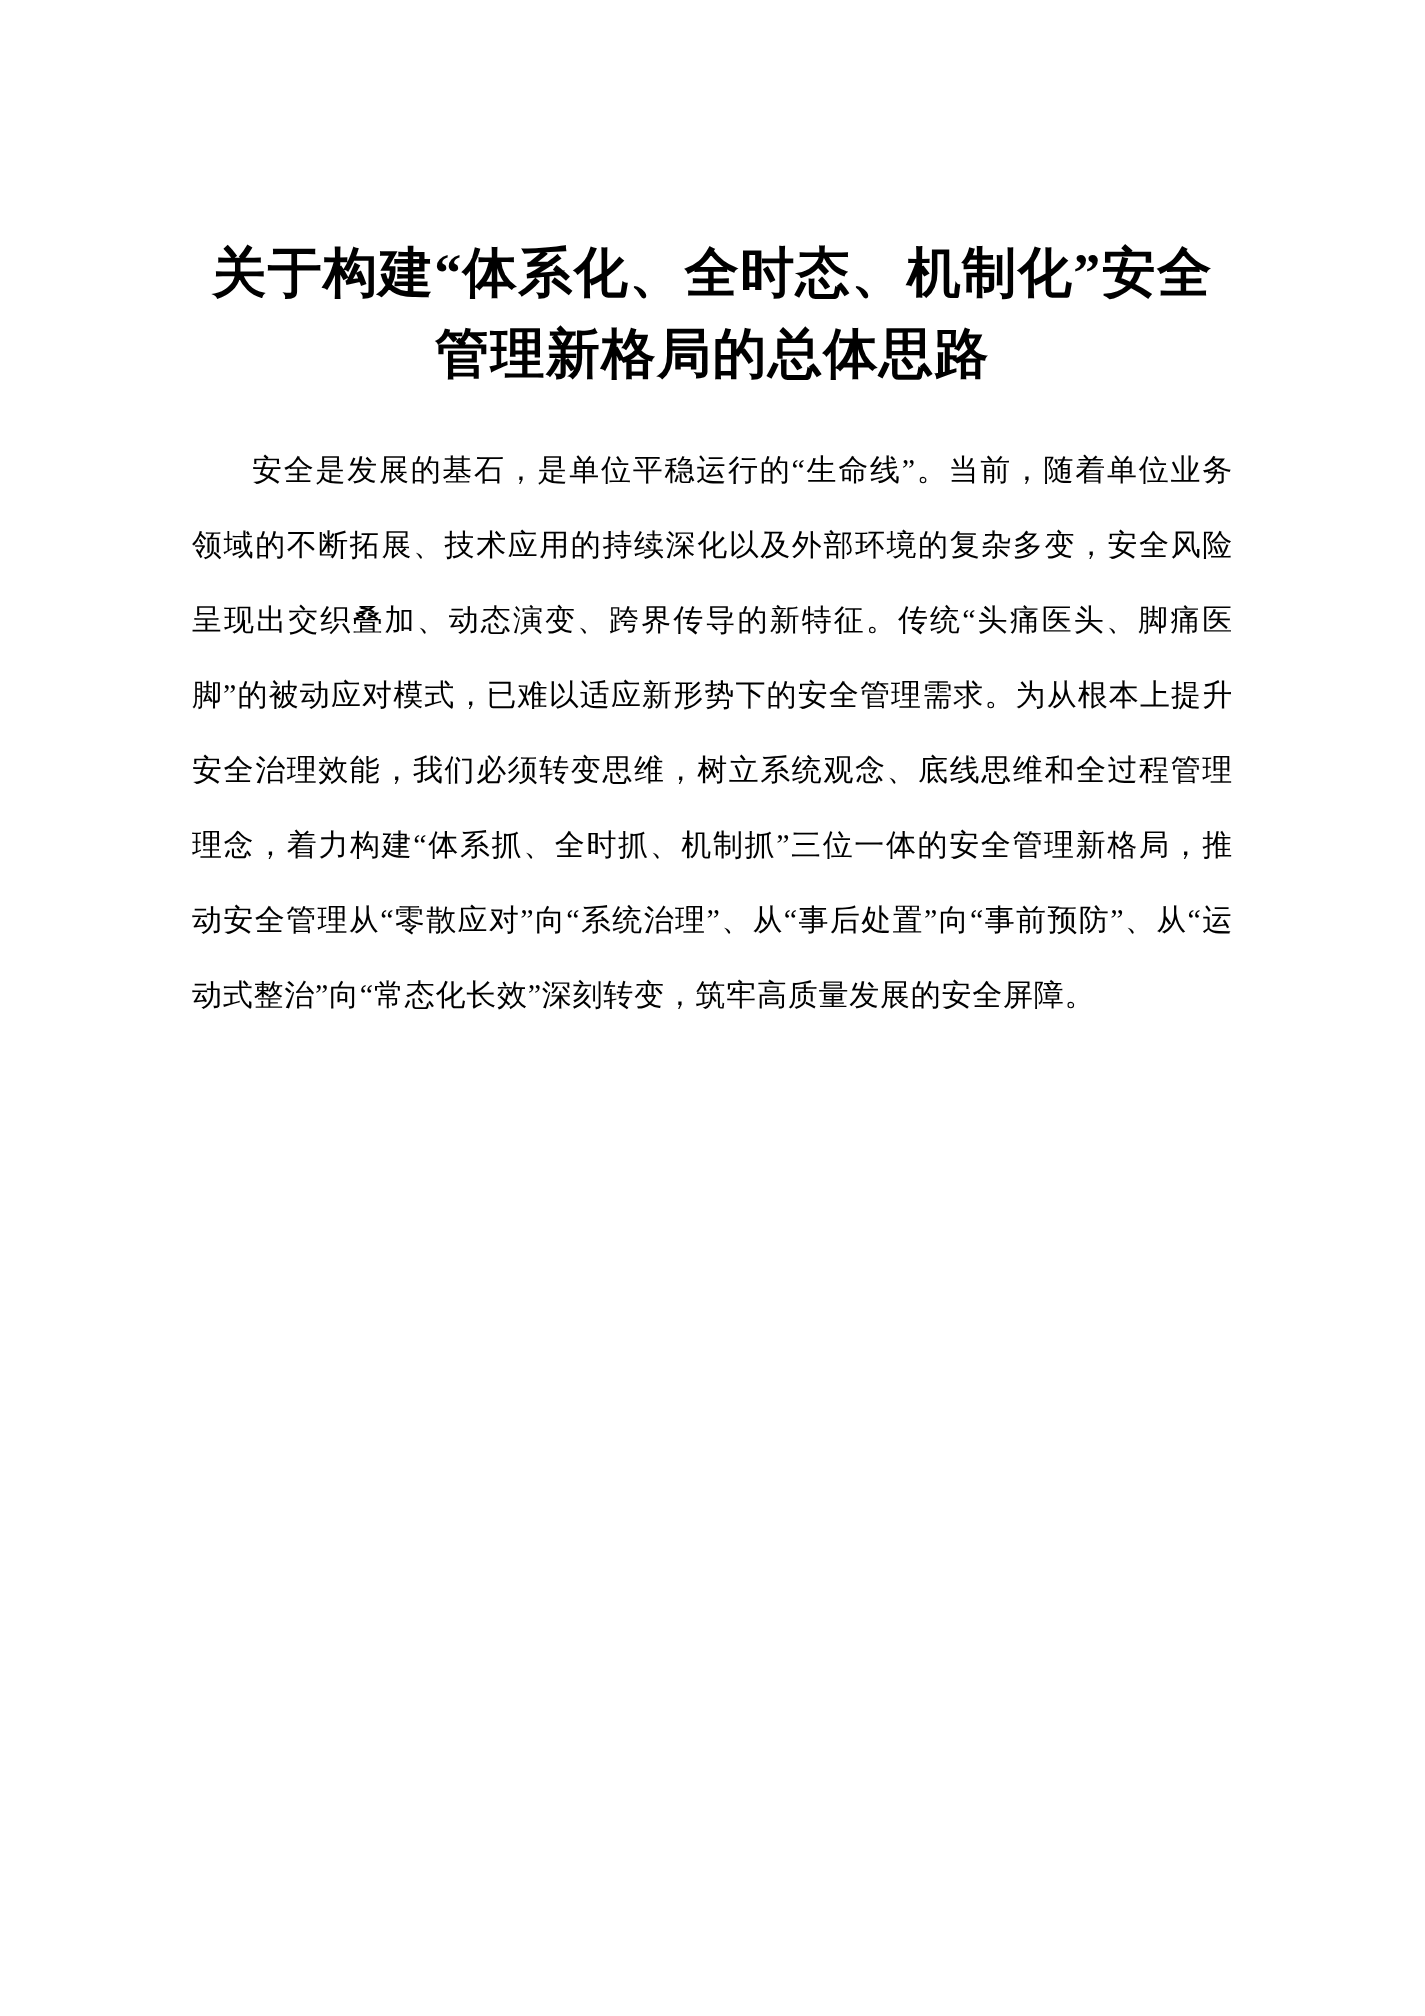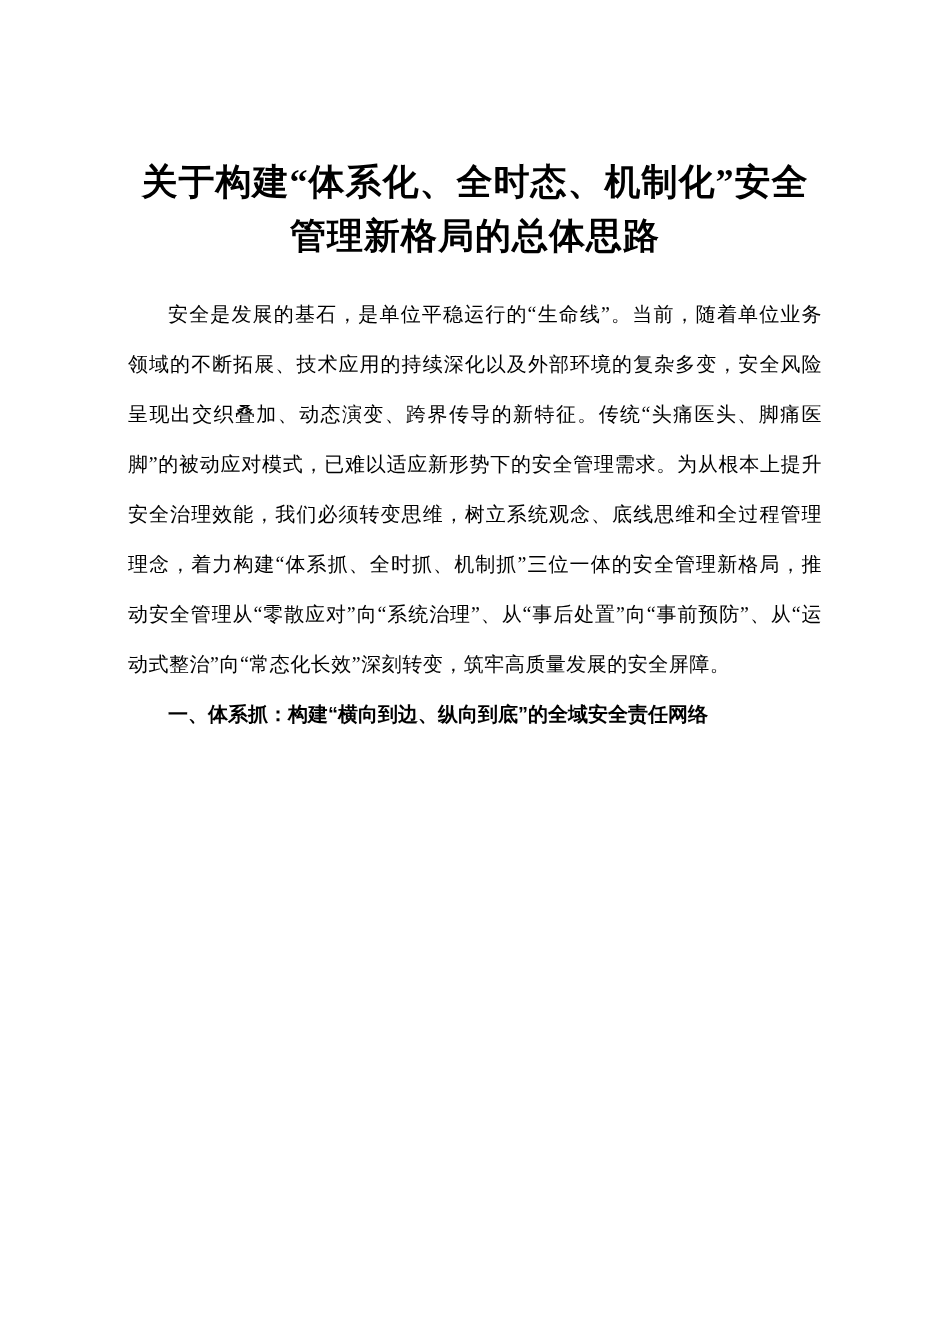--- a/index.html
+++ b/index.html
@@ -58,17 +58,16 @@
 </style>
 </head>
 <body>
 
 <div class="page">
 
   <h1 class="doc-title">关于构建“体系化、全时态、机制化”安全管理新格局的总体思路</h1>
 
   <p class="para">安全是发展的基石，是单位平稳运行的“生命线”。当前，随着单位业务领域的不断拓展、技术应用的持续深化以及外部环境的复杂多变，安全风险呈现出交织叠加、动态演变、跨界传导的新特征。传统“头痛医头、脚痛医脚”的被动应对模式，已难以适应新形势下的安全管理需求。为从根本上提升安全治理效能，我们必须转变思维，树立系统观念、底线思维和全过程管理理念，着力构建“体系抓、全时抓、机制抓”三位一体的安全管理新格局，推动安全管理从“零散应对”向“系统治理”、从“事后处置”向“事前预防”、从“运动式整治”向“常态化长效”深刻转变，筑牢高质量发展的安全屏障。</p>
 
-  <p class="para heading">一、体系抓：构建“横向到边、纵向到底”的全域安全责任网络</p>
 
 
 
 </div>
 
 </body></html>

